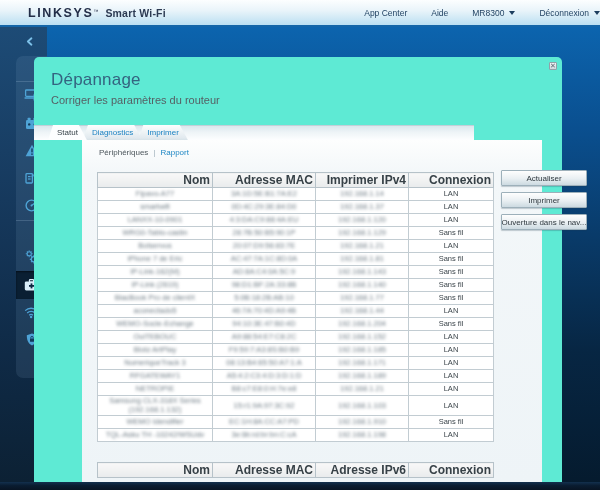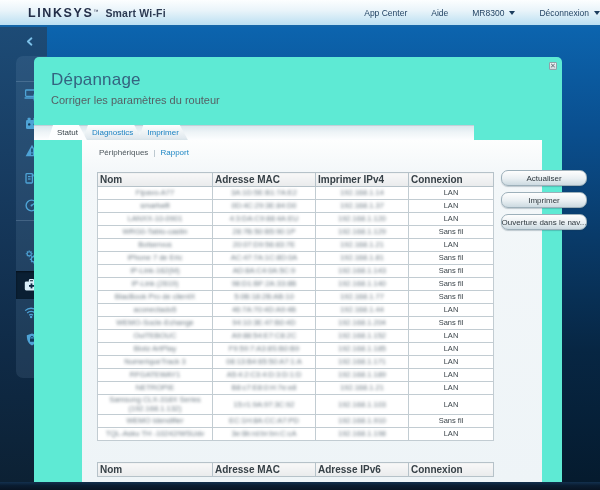--- a/index.html
+++ b/index.html
@@ -89,32 +89,32 @@
   }
   .subnav { position:absolute; left:17px; top:8px; font-size:8px; color:#4c565c; }
   .subnav .sep { color:#9fb0ba; margin:0 5px; }
   .subnav .link { color:#1f87c4; cursor:pointer; }
 
   
   table.devices { position:absolute; left:15px; top:32px; width:396px; border-collapse:collapse; table-layout:fixed; }
   table.devices2 { position:absolute; left:15px; top:322px; width:396px; border-collapse:collapse; table-layout:fixed; }
   .devices th, .devices2 th {
     border:1px solid #b6c2c9; background:linear-gradient(180deg,#f8f8f8,#e9ebec);
-    font-size:10px; font-weight:700; color:#374147; height:14px; text-align:left; padding:0 2px;
+    font-size:12px; font-weight:700; color:#374147; height:14px; text-align:right; padding:0 2px;
   }
   .devices td {
     border:1px solid #c2ccd2; background:#fff; font-size:7.5px; color:#3d464c;
     height:13px; text-align:center; padding:0 3px; overflow:hidden; white-space:pre-line; line-height:1.25;
   }
   .devices td .blur { filter:blur(1.35px); color:#6f7c85; display:inline-block; }
 
   
   .btn-col { position:absolute; left:419px; top:30px; width:86px; }
   .btn {
-    width:86px; height:16px; margin-bottom:6px; border:1px solid #9db0ba; border-radius:7px;
+    width:86px; height:16px; margin-bottom:6px; border:1px solid #9db0ba; border-radius:1px;
     background:linear-gradient(180deg,#fefefe 0%,#e9eff2 55%,#ccdae1 100%);
     box-shadow:0 1px 1px rgba(30,60,80,0.25);
     font-size:8px; color:#2e383e; display:flex; align-items:center; justify-content:center;
     cursor:pointer; white-space:nowrap; overflow:hidden;
   }
   .btn.dhcp { position:absolute; left:419px; top:176px; margin:0; }
 </style>
 </head>
 <body>
 

